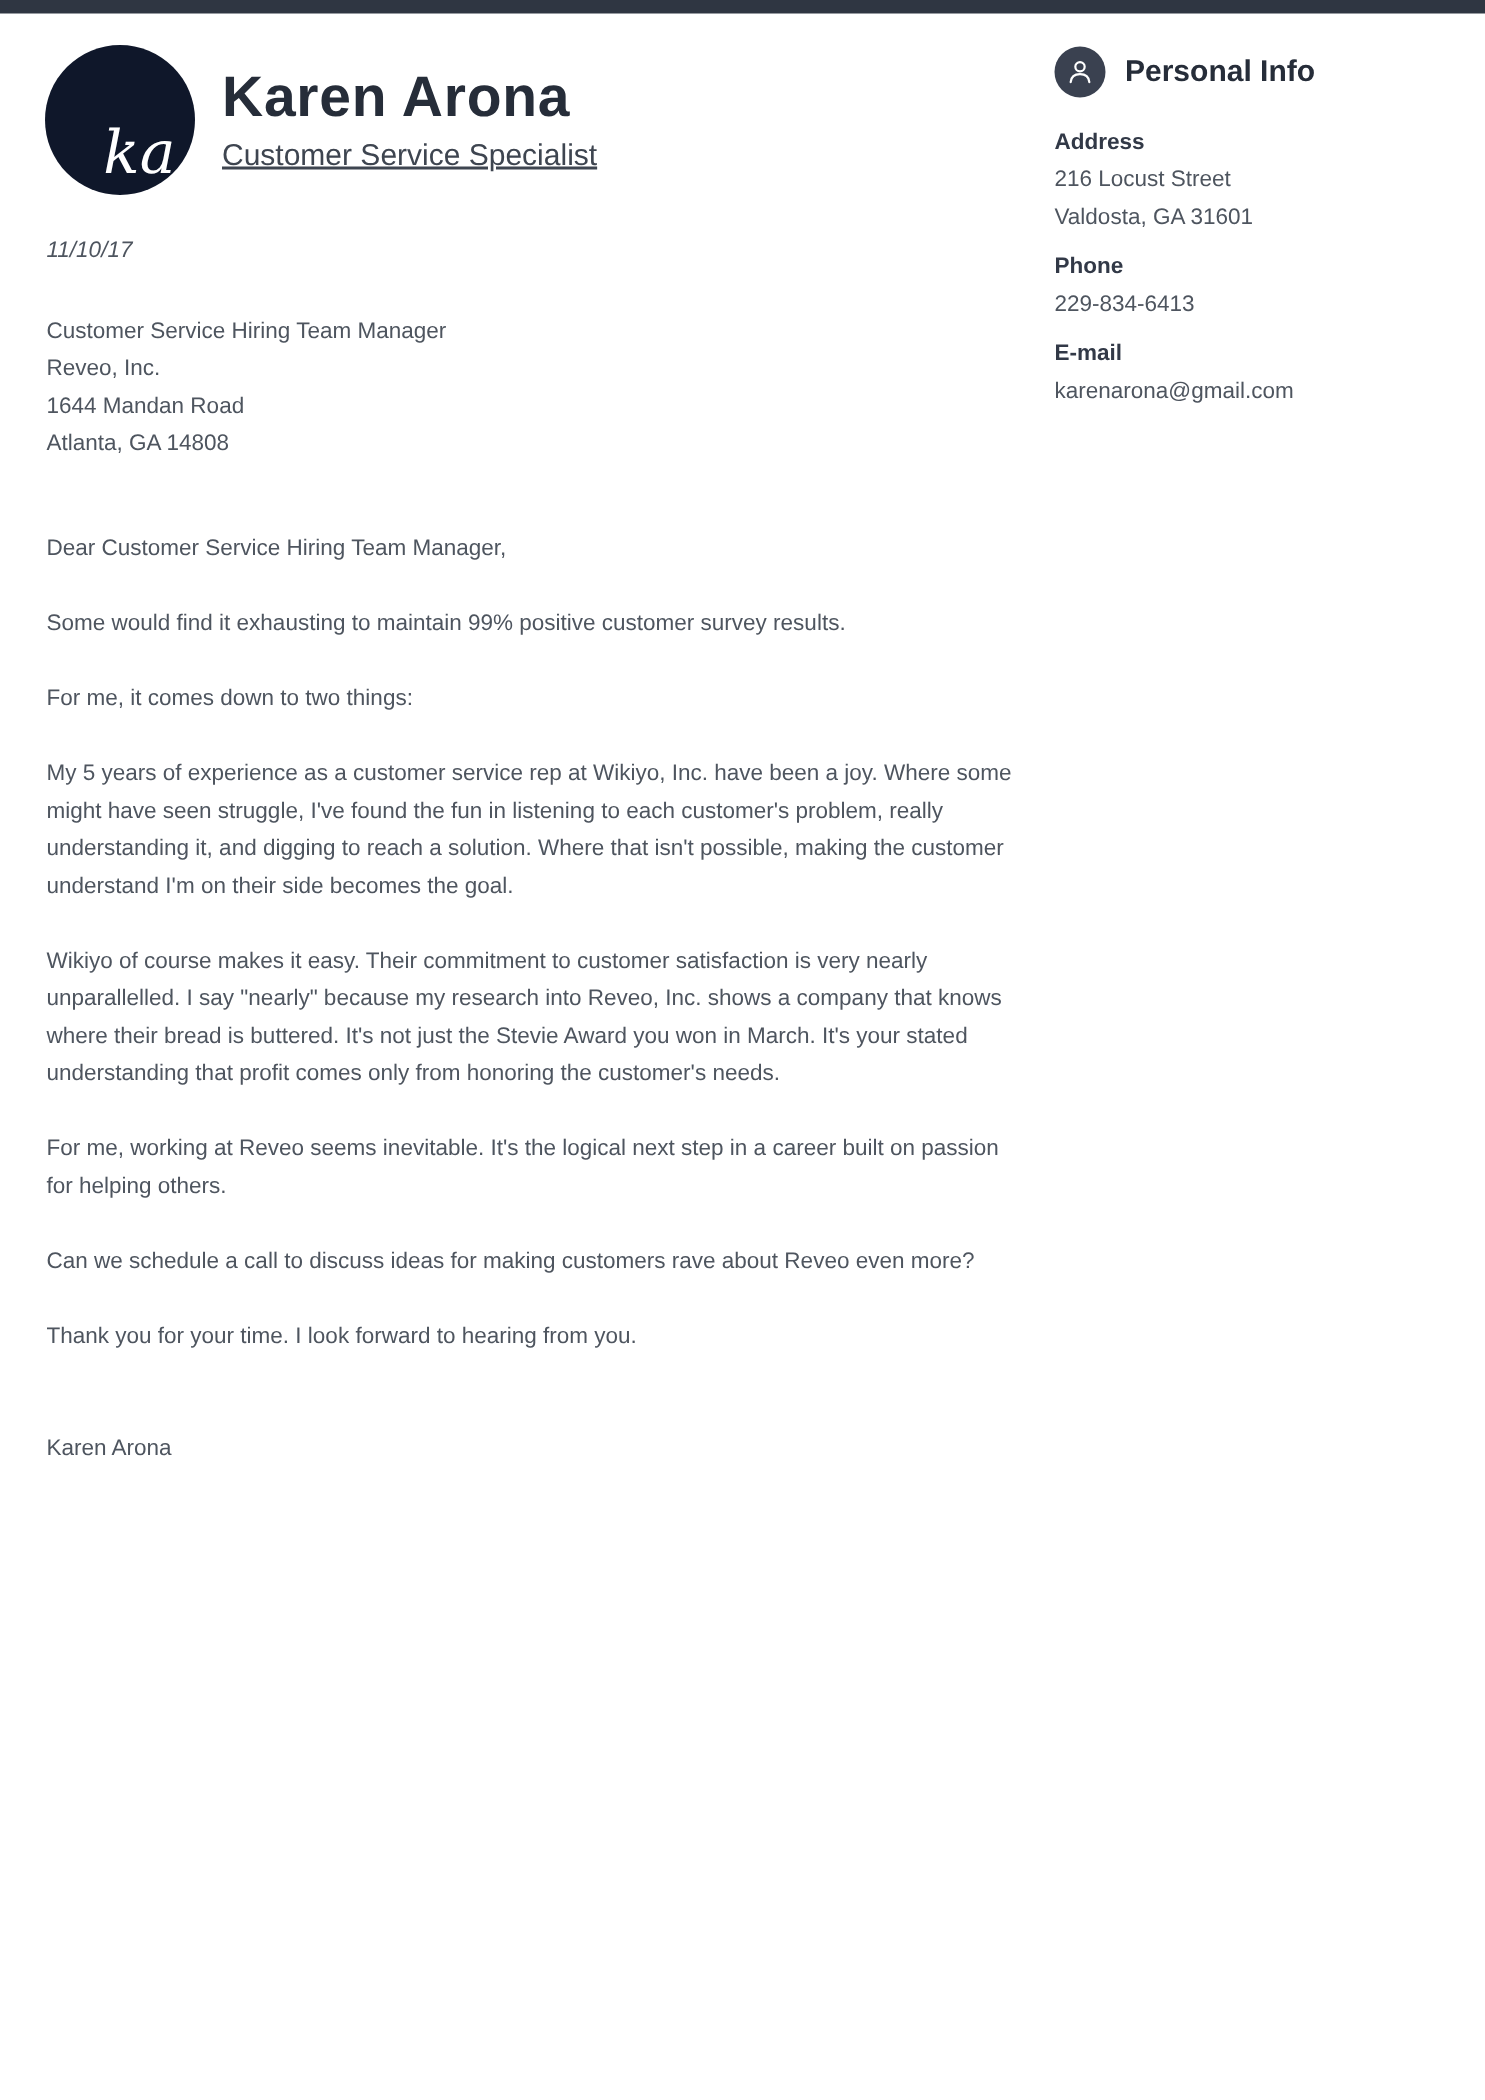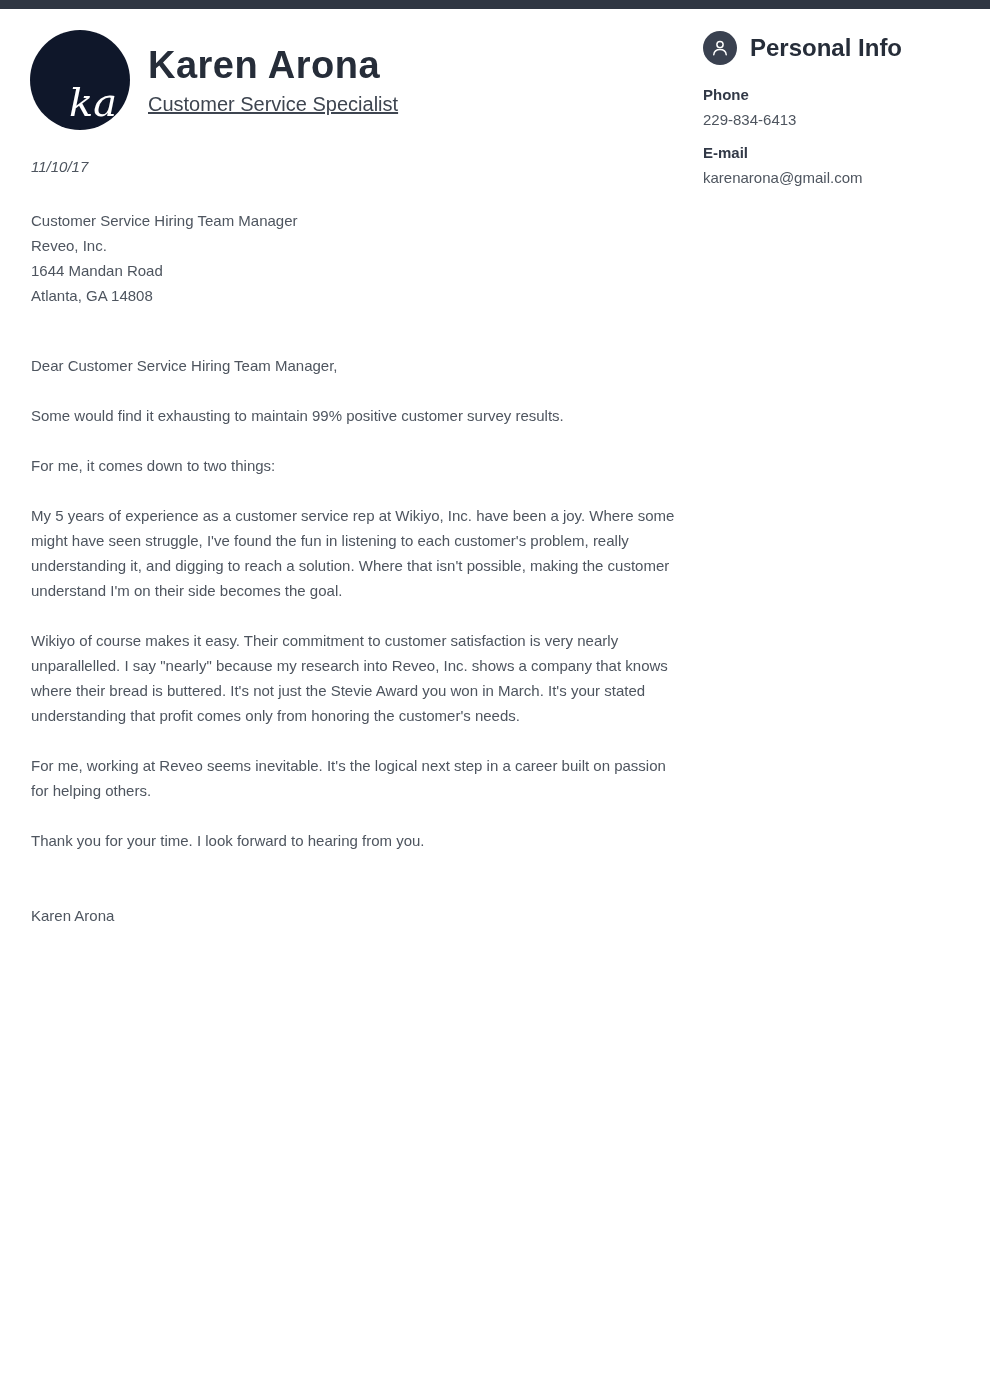--- a/index.html
+++ b/index.html
@@ -73,21 +73,21 @@
     width: 34px;
     height: 34px;
     border-radius: 50%;
     background: #3a4150;
     display: flex;
     align-items: center;
     justify-content: center;
     flex: 0 0 auto;
   }
   .sidebar-heading-text {
-    font-size: 24px;
+    font-size: 20px;
     font-weight: 700;
     color: #262d39;
   }
   .info-group { margin-bottom: 8px; }
   .info-label {
     font-size: 15px;
     font-weight: 700;
     color: #323947;
     line-height: 25px;
   }
@@ -129,20 +129,25 @@
   <div class="sidebar-heading">
     <div class="sidebar-icon-circle">
       <svg width="22" height="22" viewBox="0 0 24 24" fill="none" stroke="#ffffff" stroke-width="1.6" stroke-linecap="round" stroke-linejoin="round">
         <circle cx="12" cy="8.2" r="3.4"></circle>
         <path d="M5.2 19.4 C5.6 15.4 8.4 13.6 12 13.6 C15.6 13.6 18.4 15.4 18.8 19.4"></path>
       </svg>
     </div>
     <span class="sidebar-heading-text">Personal Info</span>
   </div>
 
+  <div class="info-group">
+    <div class="info-label">Address</div>
+    <div class="info-line">216 Locust Street</div>
+    <div class="info-line">Valdosta, GA 31601</div>
+  </div>
 
   <div class="info-group">
     <div class="info-label">Phone</div>
     <div class="info-line">229-834-6413</div>
   </div>
 
   <div class="info-group">
     <div class="info-label">E-mail</div>
     <div class="info-line">karenarona@gmail.com</div>
   </div>
@@ -164,17 +169,18 @@
 
   <p>For me, it comes down to two things:</p>
 
 
   <p>My 5 years of experience as a customer service rep at Wikiyo, Inc. have been a joy. Where some might have seen struggle, I've found the fun in listening to each customer's problem, really understanding it, and digging to reach a solution. Where that isn't possible, making the customer understand I'm on their side becomes the goal.</p>
 
   <p>Wikiyo of course makes it easy. Their commitment to customer satisfaction is very nearly unparallelled. I say "nearly" because my research into Reveo, Inc. shows a company that knows where their bread is buttered. It's not just the Stevie Award you won in March. It's your stated understanding that profit comes only from honoring the customer's needs.</p>
 
   <p>For me, working at Reveo seems inevitable. It's the logical next step in a career built on passion for helping others.</p>
 
+  <p>Can we schedule a call to discuss ideas for making customers rave about Reveo even more?</p>
 
   <p class="closing">Thank you for your time. I look forward to hearing from you.</p>
 
   <p class="signature">Karen Arona</p>
 </div>
 
 </body></html>

